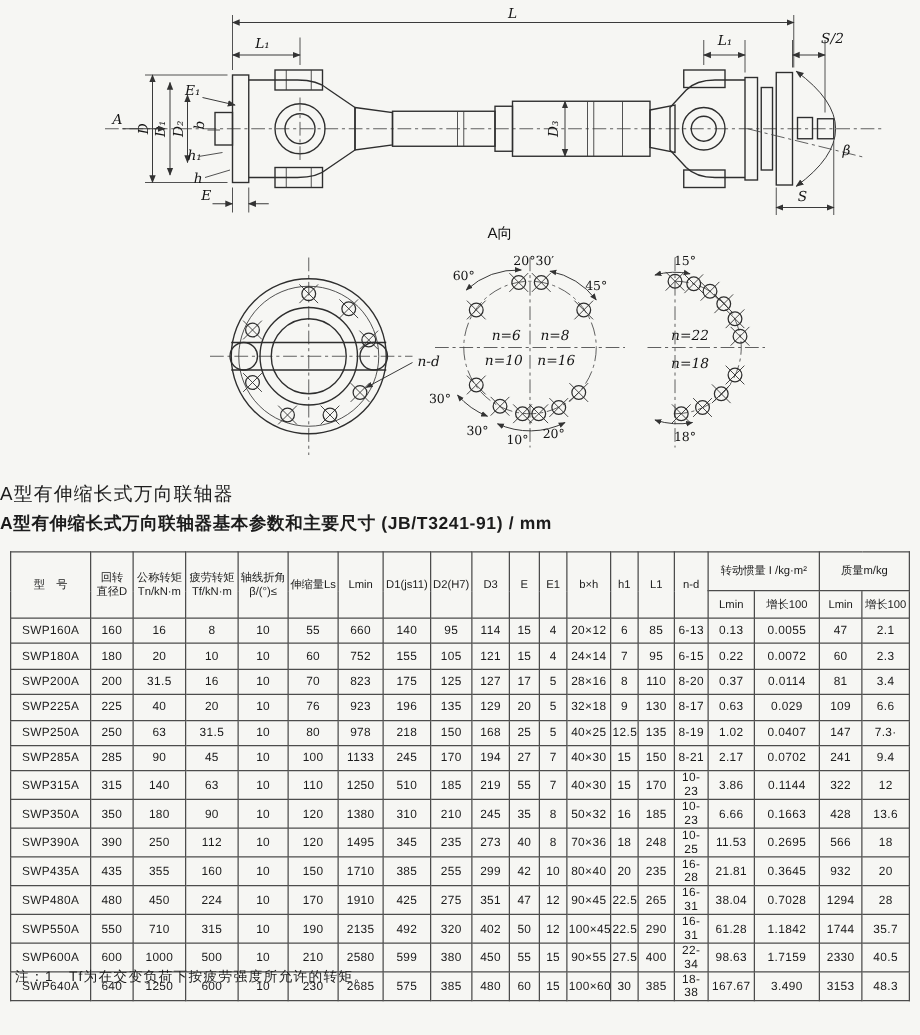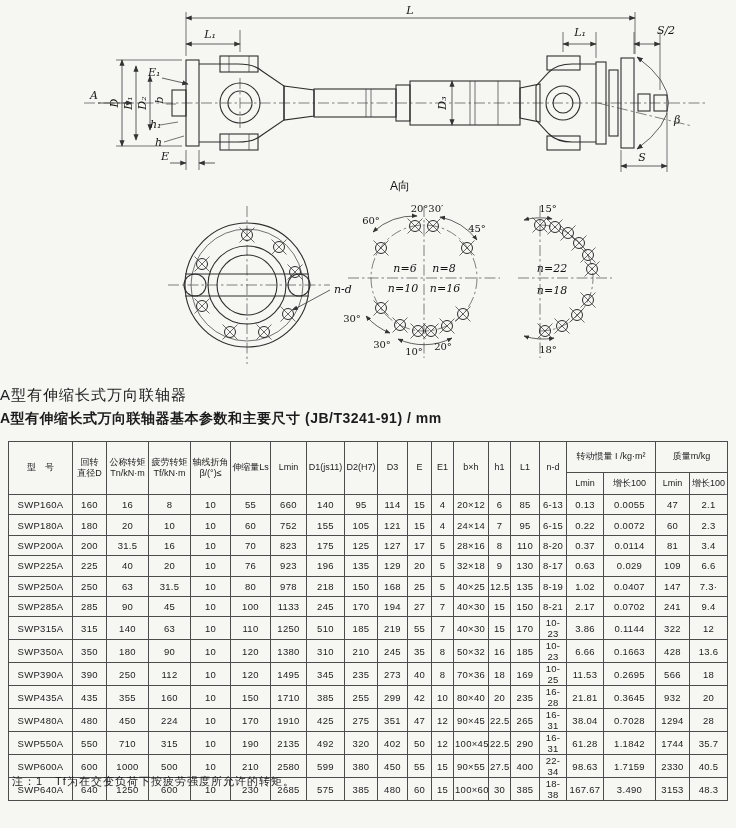--- a/index.html
+++ b/index.html
@@ -480,21 +480,21 @@
           <td>10</td>
           <td>120</td>
           <td>1495</td>
           <td>345</td>
           <td>235</td>
           <td>273</td>
           <td>40</td>
           <td>8</td>
           <td>70×36</td>
           <td>18</td>
-          <td>169</td>
+          <td>248</td>
           <td>10-25</td>
           <td>11.53</td>
           <td>0.2695</td>
           <td>566</td>
           <td>18</td>
         </tr>
         <tr>
           <td>SWP435A</td>
           <td>435</td>
           <td>355</td>

